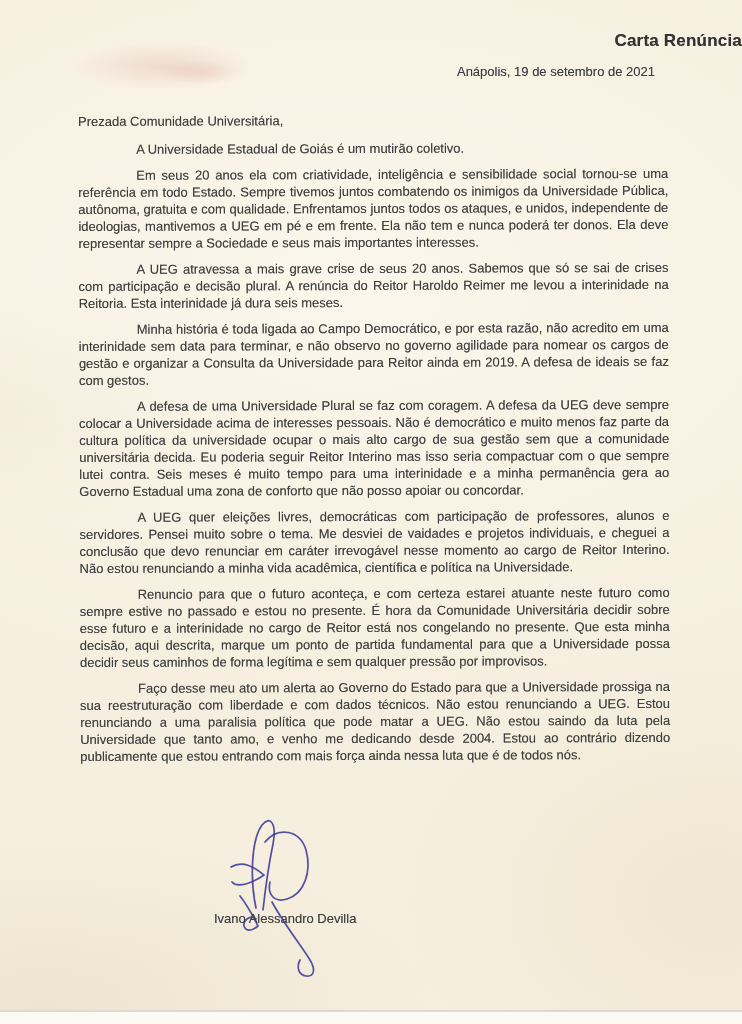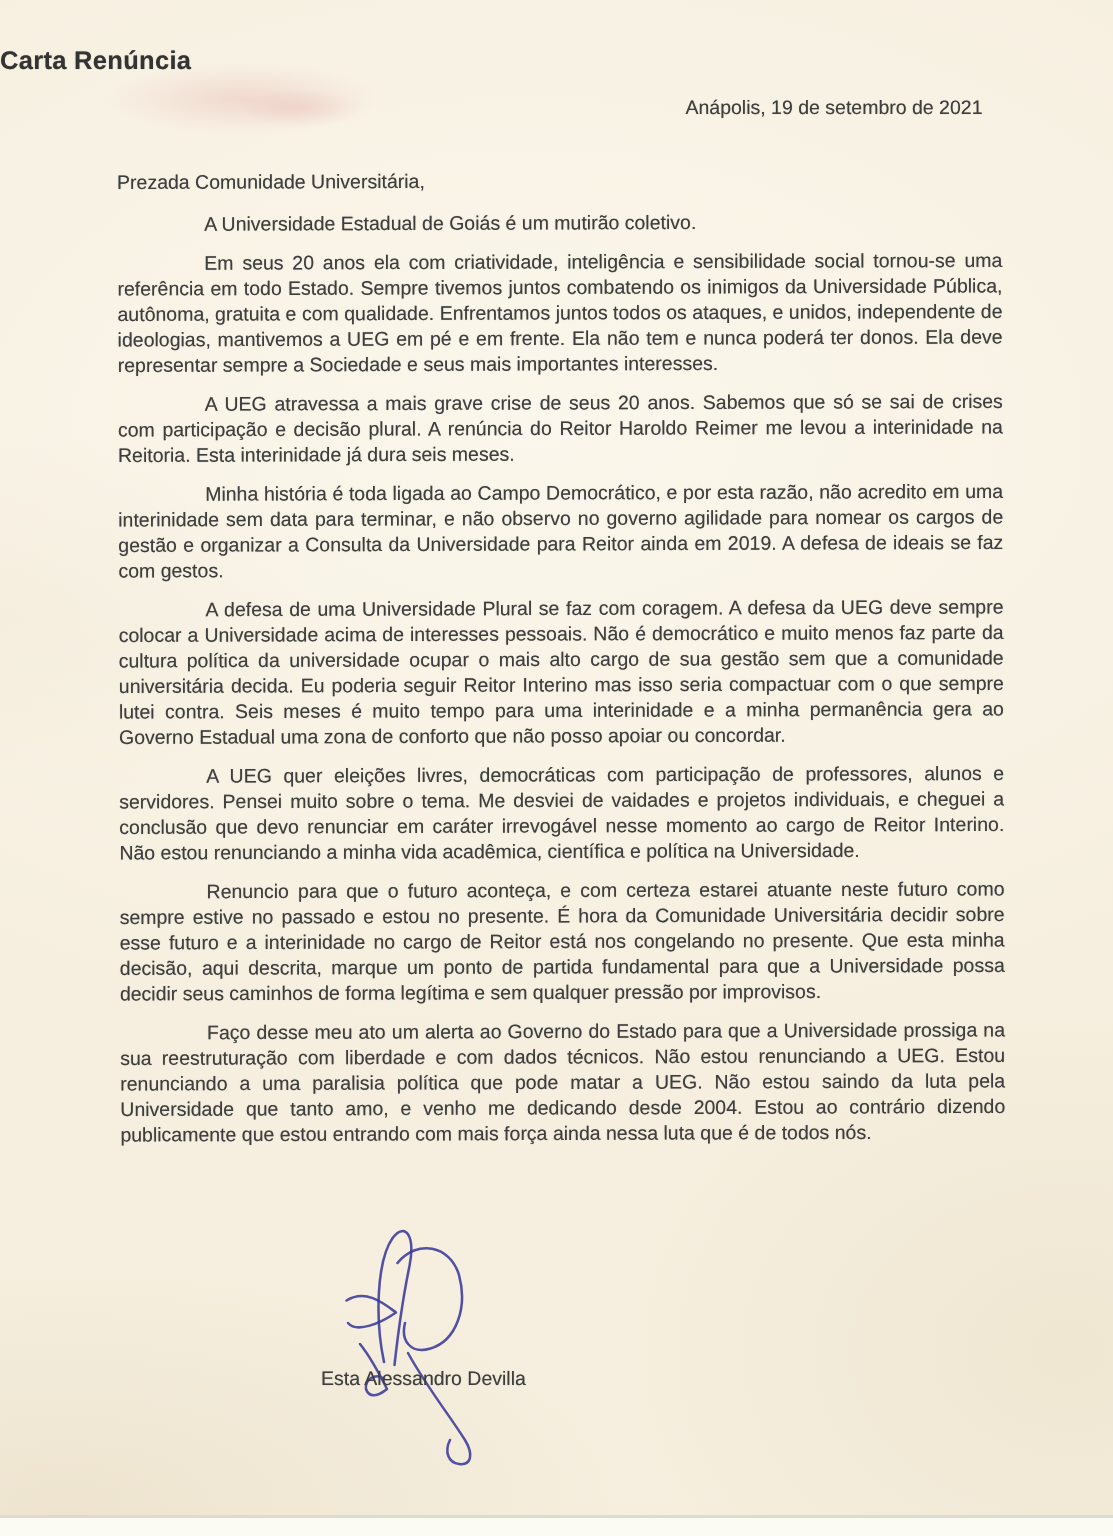--- a/index.html
+++ b/index.html
@@ -12,21 +12,21 @@
     background-image:
       radial-gradient(ellipse 130px 34px at 162px 66px, rgba(224,158,158,0.30), transparent 70%),
       radial-gradient(ellipse 60px 18px at 200px 72px, rgba(220,150,150,0.22), transparent 70%),
       radial-gradient(ellipse 860px 520px at 48% 28%, rgba(255,253,246,0.55), transparent 82%),
       radial-gradient(ellipse 420px 320px at 96% 88%, rgba(234,224,199,0.55), transparent 75%),
       radial-gradient(ellipse 520px 220px at 6% 98%, rgba(231,219,195,0.55), transparent 75%),
       radial-gradient(ellipse 300px 160px at 2% 40%, rgba(236,227,206,0.45), transparent 75%);
   }
   .title{
     position:absolute;left:0;right:0;top:31px;
-    text-align:left;
+    text-align:right;
     font-size:17px;font-weight:bold;
     color:#333;
     letter-spacing:0.2px;
     text-shadow:0 0 0.6px rgba(50,50,50,0.55);
   }
   .dateline{
     position:absolute;right:87px;top:64px;
     font-size:13px;color:#3e3e3e;
     text-shadow:0 0 0.5px rgba(62,62,62,0.5);
   }
@@ -82,18 +82,18 @@
   </div>
 
   <div class="sig-block">
     <svg class="sig-svg" width="120" height="180" viewBox="0 0 120 180">
       <path d="M 36 98 C 30 70, 31 30, 42 15 C 50 5, 57 13, 53 34 C 48 58, 45 82, 43 100" stroke="#3c3a9c"></path>
       <path d="M 45 32 C 58 16, 80 20, 86 40 C 92 62, 84 84, 67 89 C 54 93, 47 84, 50 72" stroke="#3c3a9c"></path>
       <path d="M 11 57 C 24 49, 36 59, 44 65 C 34 72, 18 79, 12 72" stroke="#3c3a9c"></path>
       <path d="M 20 86 C 28 96, 34 108, 38 116 C 32 121, 26 122, 24 116 C 23 110, 30 105, 36 109" stroke="#3c3a9c"></path>
       <path d="M 52 92 C 64 114, 80 134, 90 150 C 96 160, 94 167, 86 166 C 79 165, 76 158, 80 150" stroke="#3c3a9c"></path>
     </svg>
-    <div class="sig-name">Esta Alessandro Devilla</div>
+    <div class="sig-name">Ivano Alessandro Devilla</div>
   </div>
 
   <div class="photo-edge"></div>
 
 </div>
 
 </body></html>

